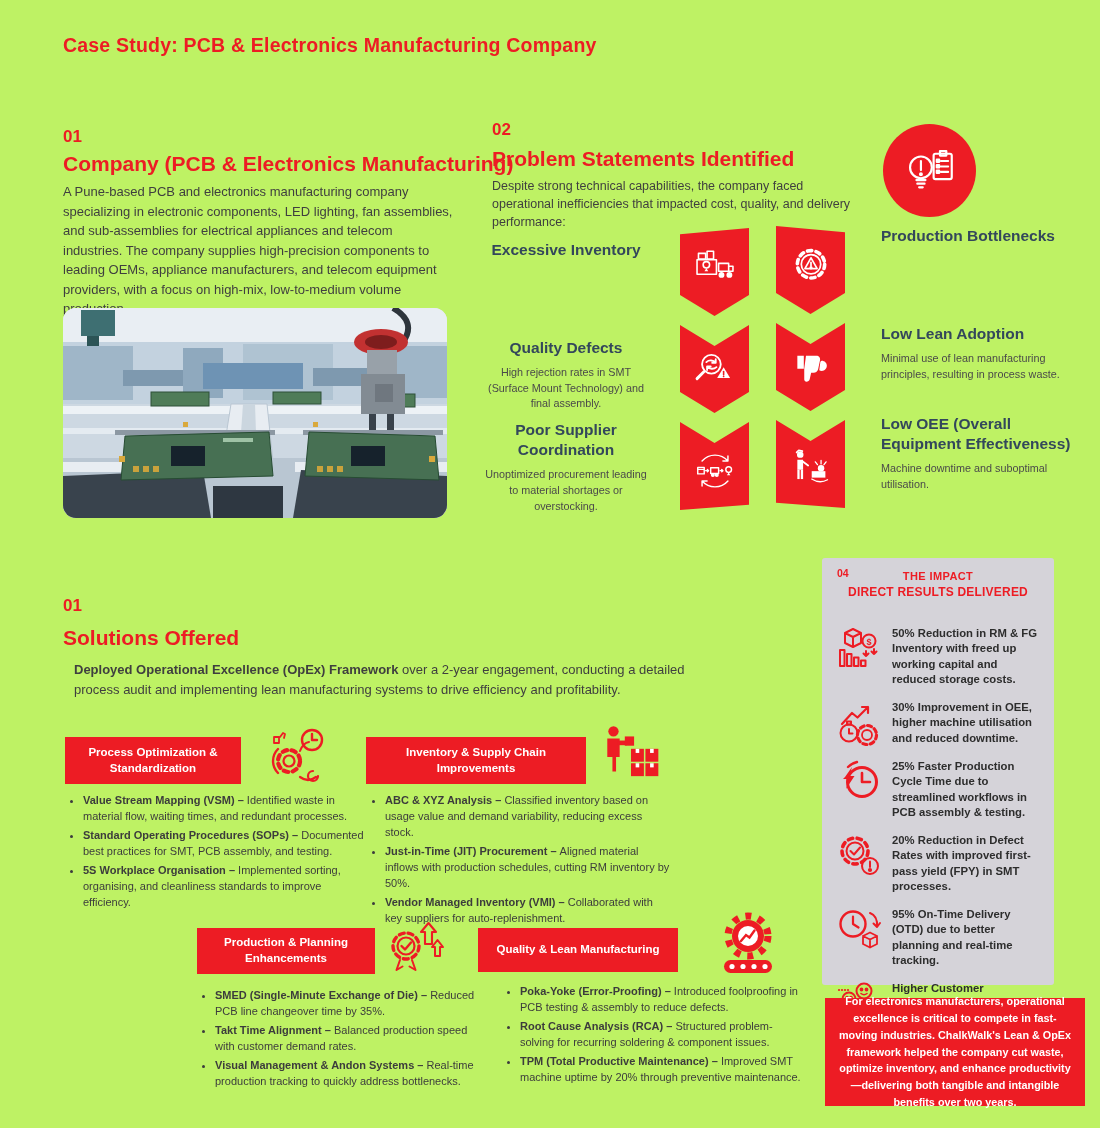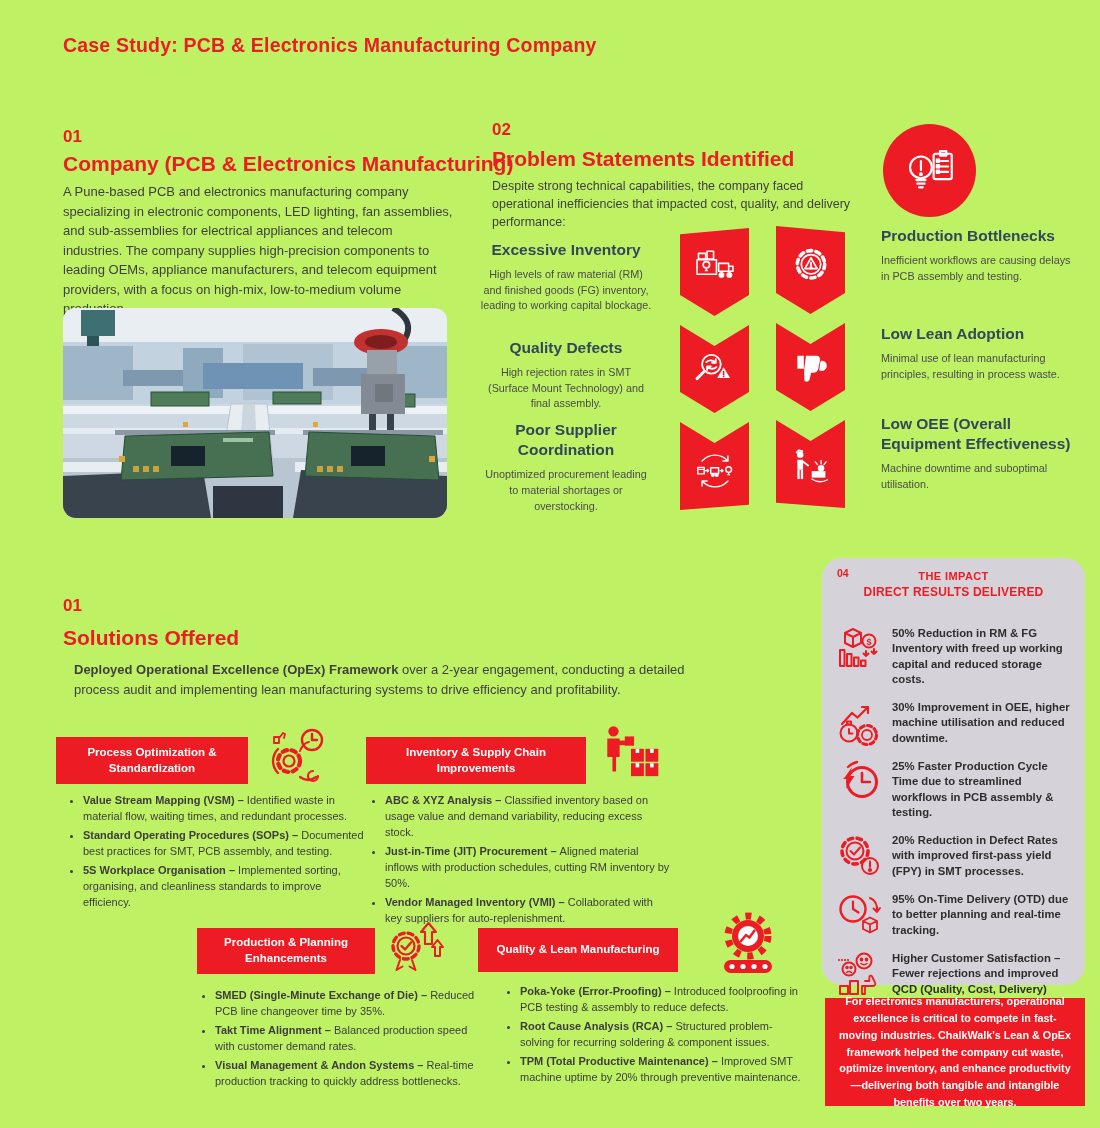--- a/index.html
+++ b/index.html
@@ -38,21 +38,21 @@
   .rcol .seg3{clip-path:polygon(0 0,50% 24%,100% 0,100% 100%,0 94%);padding-top:10px}
 
   
   .sol-box{background:var(--red);color:#fff;font-weight:700;font-size:11.5px;line-height:1.35;display:flex;align-items:center;justify-content:center;text-align:center;padding:6px 10px}
   .bullets{font-size:11px;line-height:1.45;color:#3c3c3c}
   .bullets ul{list-style:disc;padding-left:15px}
   .bullets li{margin-bottom:3px}
   .bl{font-weight:700}
 
   
-  .impact-panel{left:822px;top:558px;width:263px;height:427px;background:var(--panel);border-radius:20px}
+  .impact-panel{left:822px;top:558px;width:232px;height:427px;background:var(--panel);border-radius:3px}
   .impact-num{position:absolute;left:15px;top:9px;font-size:10.5px;font-weight:700;color:var(--red)}
   .impact-kicker{position:absolute;left:0;right:0;top:12px;text-align:center;font-size:11px;font-weight:700;color:var(--red);letter-spacing:.4px}
   .impact-head{position:absolute;left:0;right:0;top:27px;text-align:center;font-size:12px;font-weight:700;color:var(--red);letter-spacing:.2px}
   .impact-items{position:absolute;left:13px;right:10px;top:66px;display:flex;flex-direction:column;gap:11px}
   .impact-item{display:flex;gap:9px;align-items:flex-start}
   .impact-item .ic{flex:0 0 48px;height:48px}
   .impact-item .tx{font-size:11.3px;font-weight:700;line-height:1.35;color:#2d2d2d;padding-top:2px}
 
   .conclusion{left:825px;top:998px;width:260px;height:108px;background:var(--red);color:#fff;font-weight:700;font-size:10.8px;line-height:1.55;text-align:center;display:flex;align-items:center;justify-content:center;padding:10px 12px}
 </style>
@@ -141,21 +141,20 @@
         <rect x="39.5" y="19.5" width="2.6" height="2.6"></rect>
       <line x1="44" y1="27" x2="52" y2="27"></line>
         <rect x="39.5" y="25.5" width="2.6" height="2.6"></rect>
       <line x1="44" y1="33" x2="52" y2="33"></line>
         <rect x="39.5" y="31.5" width="2.6" height="2.6"></rect>
     </svg>
   </div>
 
   <div class="abs prob-block t-right" style="left:480px;top:240px;width:172px">
     <div class="prob-title">Excessive Inventory</div>
-    <div class="prob-desc">High levels of raw material (RM) and finished goods (FG) inventory, leading to working capital blockage.</div>
   </div>
   <div class="abs prob-block t-right" style="left:480px;top:338px;width:172px">
     <div class="prob-title">Quality Defects</div>
     <div class="prob-desc">High rejection rates in SMT (Surface Mount Technology) and final assembly.</div>
   </div>
   <div class="abs prob-block t-right" style="left:480px;top:420px;width:172px">
     <div class="prob-title">Poor Supplier Coordination</div>
     <div class="prob-desc">Unoptimized procurement leading to material shortages or overstocking.</div>
   </div>
 
@@ -228,38 +227,37 @@
         <rect x="33" y="35" width="19" height="9" fill="#fff" stroke="none"></rect>
         <circle cx="46" cy="31" r="4.5" fill="#fff" stroke="none"></circle>
         <path d="M38 22 l3 4 M46 20 v5 M53 22 l-3 4" stroke-width="1.8"></path>
         <path d="M33 46 q11 7 22 1" stroke-width="1.8"></path>
       </svg>
     </div>
   </div>
 
   <div class="abs prob-block" style="left:881px;top:226px;width:190px">
     <div class="prob-title">Production Bottlenecks</div>
-    <div class="prob-desc">Inefficient workflows are causing delays in PCB assembly and testing.</div>
   </div>
   <div class="abs prob-block" style="left:881px;top:324px;width:190px">
     <div class="prob-title">Low Lean Adoption</div>
     <div class="prob-desc">Minimal use of lean manufacturing principles, resulting in process waste.</div>
   </div>
   <div class="abs prob-block" style="left:881px;top:414px;width:195px">
     <div class="prob-title">Low OEE (Overall Equipment Effectiveness)</div>
     <div class="prob-desc">Machine downtime and suboptimal utilisation.</div>
   </div>
 
   <div class="abs sec-num" style="left:63px;top:596px">01</div>
   <div class="abs sec-head" style="left:63px;top:626px">Solutions Offered</div>
   <div class="abs body-text" style="left:74px;top:660px;width:650px">
     <span class="bl">Deployed Operational Excellence (OpEx) Framework</span><span> over a 2-year engagement, conducting a detailed process audit and implementing lean manufacturing systems to drive efficiency and profitability.</span>
   </div>
 
-  <div class="abs sol-box" style="left:56px;top:737px;width:192px;height:47px">Process Optimization &amp; Standardization</div>
+  <div class="abs sol-box" style="left:65px;top:737px;width:176px;height:47px">Process Optimization &amp; Standardization</div>
   <svg class="abs" style="left:266px;top:725px" width="64" height="64" viewBox="0 0 64 64" fill="none" stroke="#ED1C24" stroke-width="2.4" stroke-linecap="round" stroke-linejoin="round">
     <circle cx="46" cy="15" r="10"></circle>
       <path d="M46 9 v6 h5"></path>
     <path d="M12 24 a17 17 0 0 0 0 24"></path>
       <path d="M34 26 q3 -8 9 -9" stroke-width="2"></path>
     <circle cx="23" cy="36" r="11" stroke-dasharray="4.5 4.5" stroke-width="4.2"></circle>
     <circle cx="23" cy="36" r="5.5" stroke-width="2.2"></circle>
     <path d="M8 12 h5 v6 h-5 z M14 12 l3 -4 2 1 -1 4" stroke-width="1.8"></path>
     <path d="M34 52 q8 6 16 0 m-3 -6 a5 5 0 1 0 5 5" stroke-width="2.2"></path>
   </svg>

